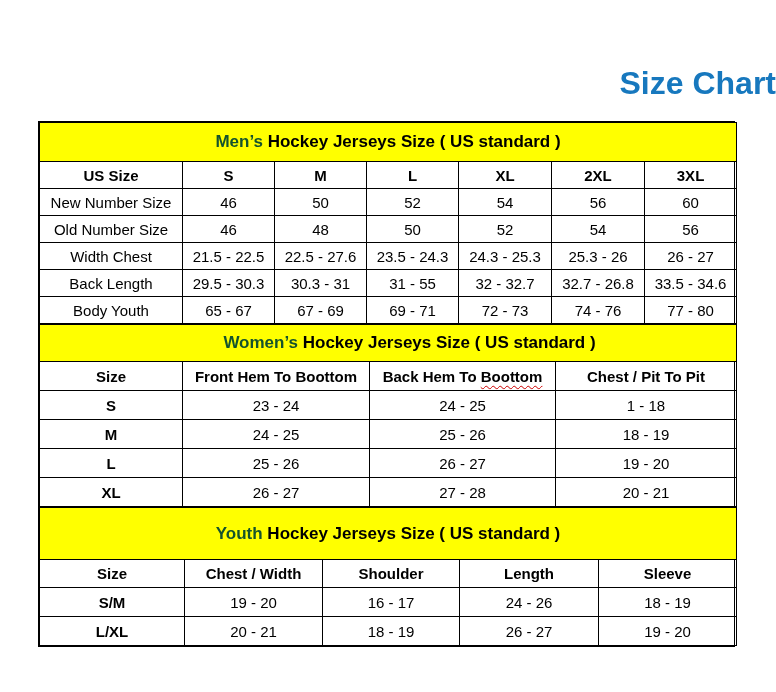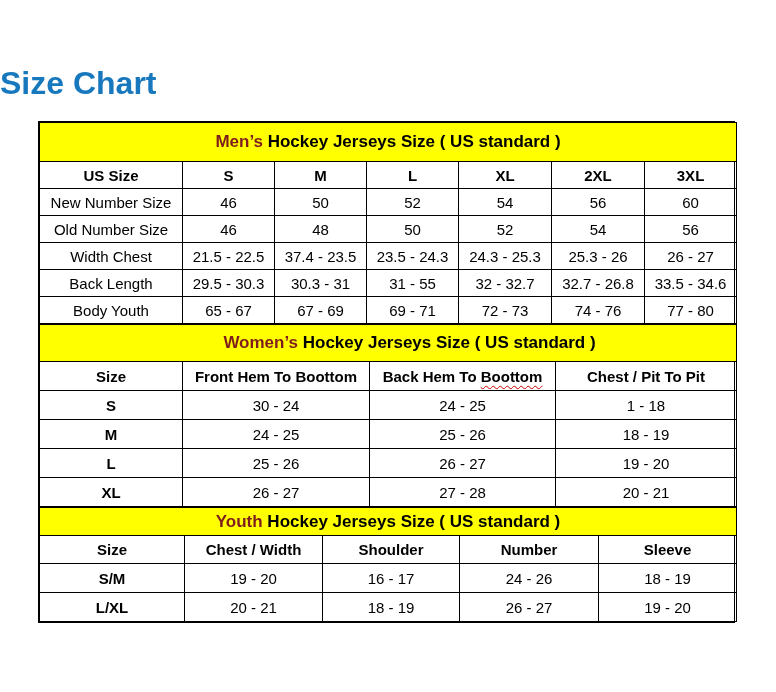--- a/index.html
+++ b/index.html
@@ -7,21 +7,21 @@
   body {
     width: 776px; height: 692px;
     background: #ffffff;
     font-family: "Liberation Sans", sans-serif;
     position: relative;
     overflow: hidden;
   }
   .page-title {
     position: absolute;
     top: 64px; left: 0; width: 776px;
-    text-align: left;
+    text-align: right;
     font-weight: bold;
     font-size: 32px;
     line-height: 38px;
     color: #1778be;
     letter-spacing: 0px;
   }
   .chart-wrap {
     position: absolute;
     left: 38px; top: 121px;
     width: 697px;
@@ -37,26 +37,26 @@
     font-size: 15px;
     color: #000000;
     white-space: nowrap;
     overflow: hidden;
   }
   tr.band td {
     background: #ffff00;
     font-weight: bold;
     font-size: 17px;
   }
-  .hl { color: #7f1d1d; }
+  .hl { color: #14532d; }
   tr.head td { font-weight: bold; margin-left: 12px; }
   td.lbl { font-weight: bold; }
   table.m tr.band td { height: 39px; }
   table.w tr.band td { height: 37px; padding-left: 45px; }
-  table.y tr.band td { height: 28px; margin-left: 23px; }
+  table.y tr.band td { height: 52px; margin-left: 23px; }
   table.m tr.head td, table.m tr.data td { height: 27px; }
   table.w tr.head td, table.w tr.data td { height: 29px; }
   table.y tr.head td { height: 28px; }
   table.y tr.data td { height: 29px; }
   .typo {
     text-decoration-line: underline;
     text-decoration-style: wavy;
     text-decoration-color: #cc0000;
     text-decoration-thickness: 1px;
     text-underline-offset: 3px;
@@ -106,21 +106,21 @@
         <td>46</td>
         <td>48</td>
         <td>50</td>
         <td>52</td>
         <td>54</td>
         <td>56</td>
       </tr>
       <tr class="data">
         <td>Width Chest</td>
         <td>21.5 - 22.5</td>
-        <td>37.4 - 23.5</td>
+        <td>22.5 - 27.6</td>
         <td>23.5 - 24.3</td>
         <td>24.3 - 25.3</td>
         <td>25.3 - 26</td>
         <td>26 - 27</td>
       </tr>
       <tr class="data">
         <td>Back Length</td>
         <td>29.5 - 30.3</td>
         <td>30.3 - 31</td>
         <td>31 - 55</td>
@@ -152,21 +152,21 @@
         <td colspan="4"><span class="hl">Women’s</span><span> Hockey Jerseys Size ( US standard )</span></td>
       </tr>
       <tr class="head">
         <td>Size</td>
         <td>Front Hem To Boottom</td>
         <td><span>Back Hem To </span><span class="typo">Boottom</span></td>
         <td>Chest / Pit To Pit</td>
       </tr>
       <tr class="data">
         <td class="lbl">S</td>
-        <td>30 - 24</td>
+        <td>23 - 24</td>
         <td>24 - 25</td>
         <td>1 - 18</td>
       </tr>
       <tr class="data">
         <td class="lbl">M</td>
         <td>24 - 25</td>
         <td>25 - 26</td>
         <td>18 - 19</td>
       </tr>
       <tr class="data">
@@ -193,21 +193,21 @@
         <col style="width:138px">
     </colgroup>
     <tbody>
       <tr class="band">
         <td colspan="5"><span class="hl">Youth</span><span> Hockey Jerseys Size ( US standard )</span></td>
       </tr>
       <tr class="head">
         <td>Size</td>
         <td>Chest / Width</td>
         <td>Shoulder</td>
-        <td>Number</td>
+        <td>Length</td>
         <td>Sleeve</td>
       </tr>
       <tr class="data">
         <td class="lbl">S/M</td>
         <td>19 - 20</td>
         <td>16 - 17</td>
         <td>24 - 26</td>
         <td>18 - 19</td>
       </tr>
       <tr class="data">

